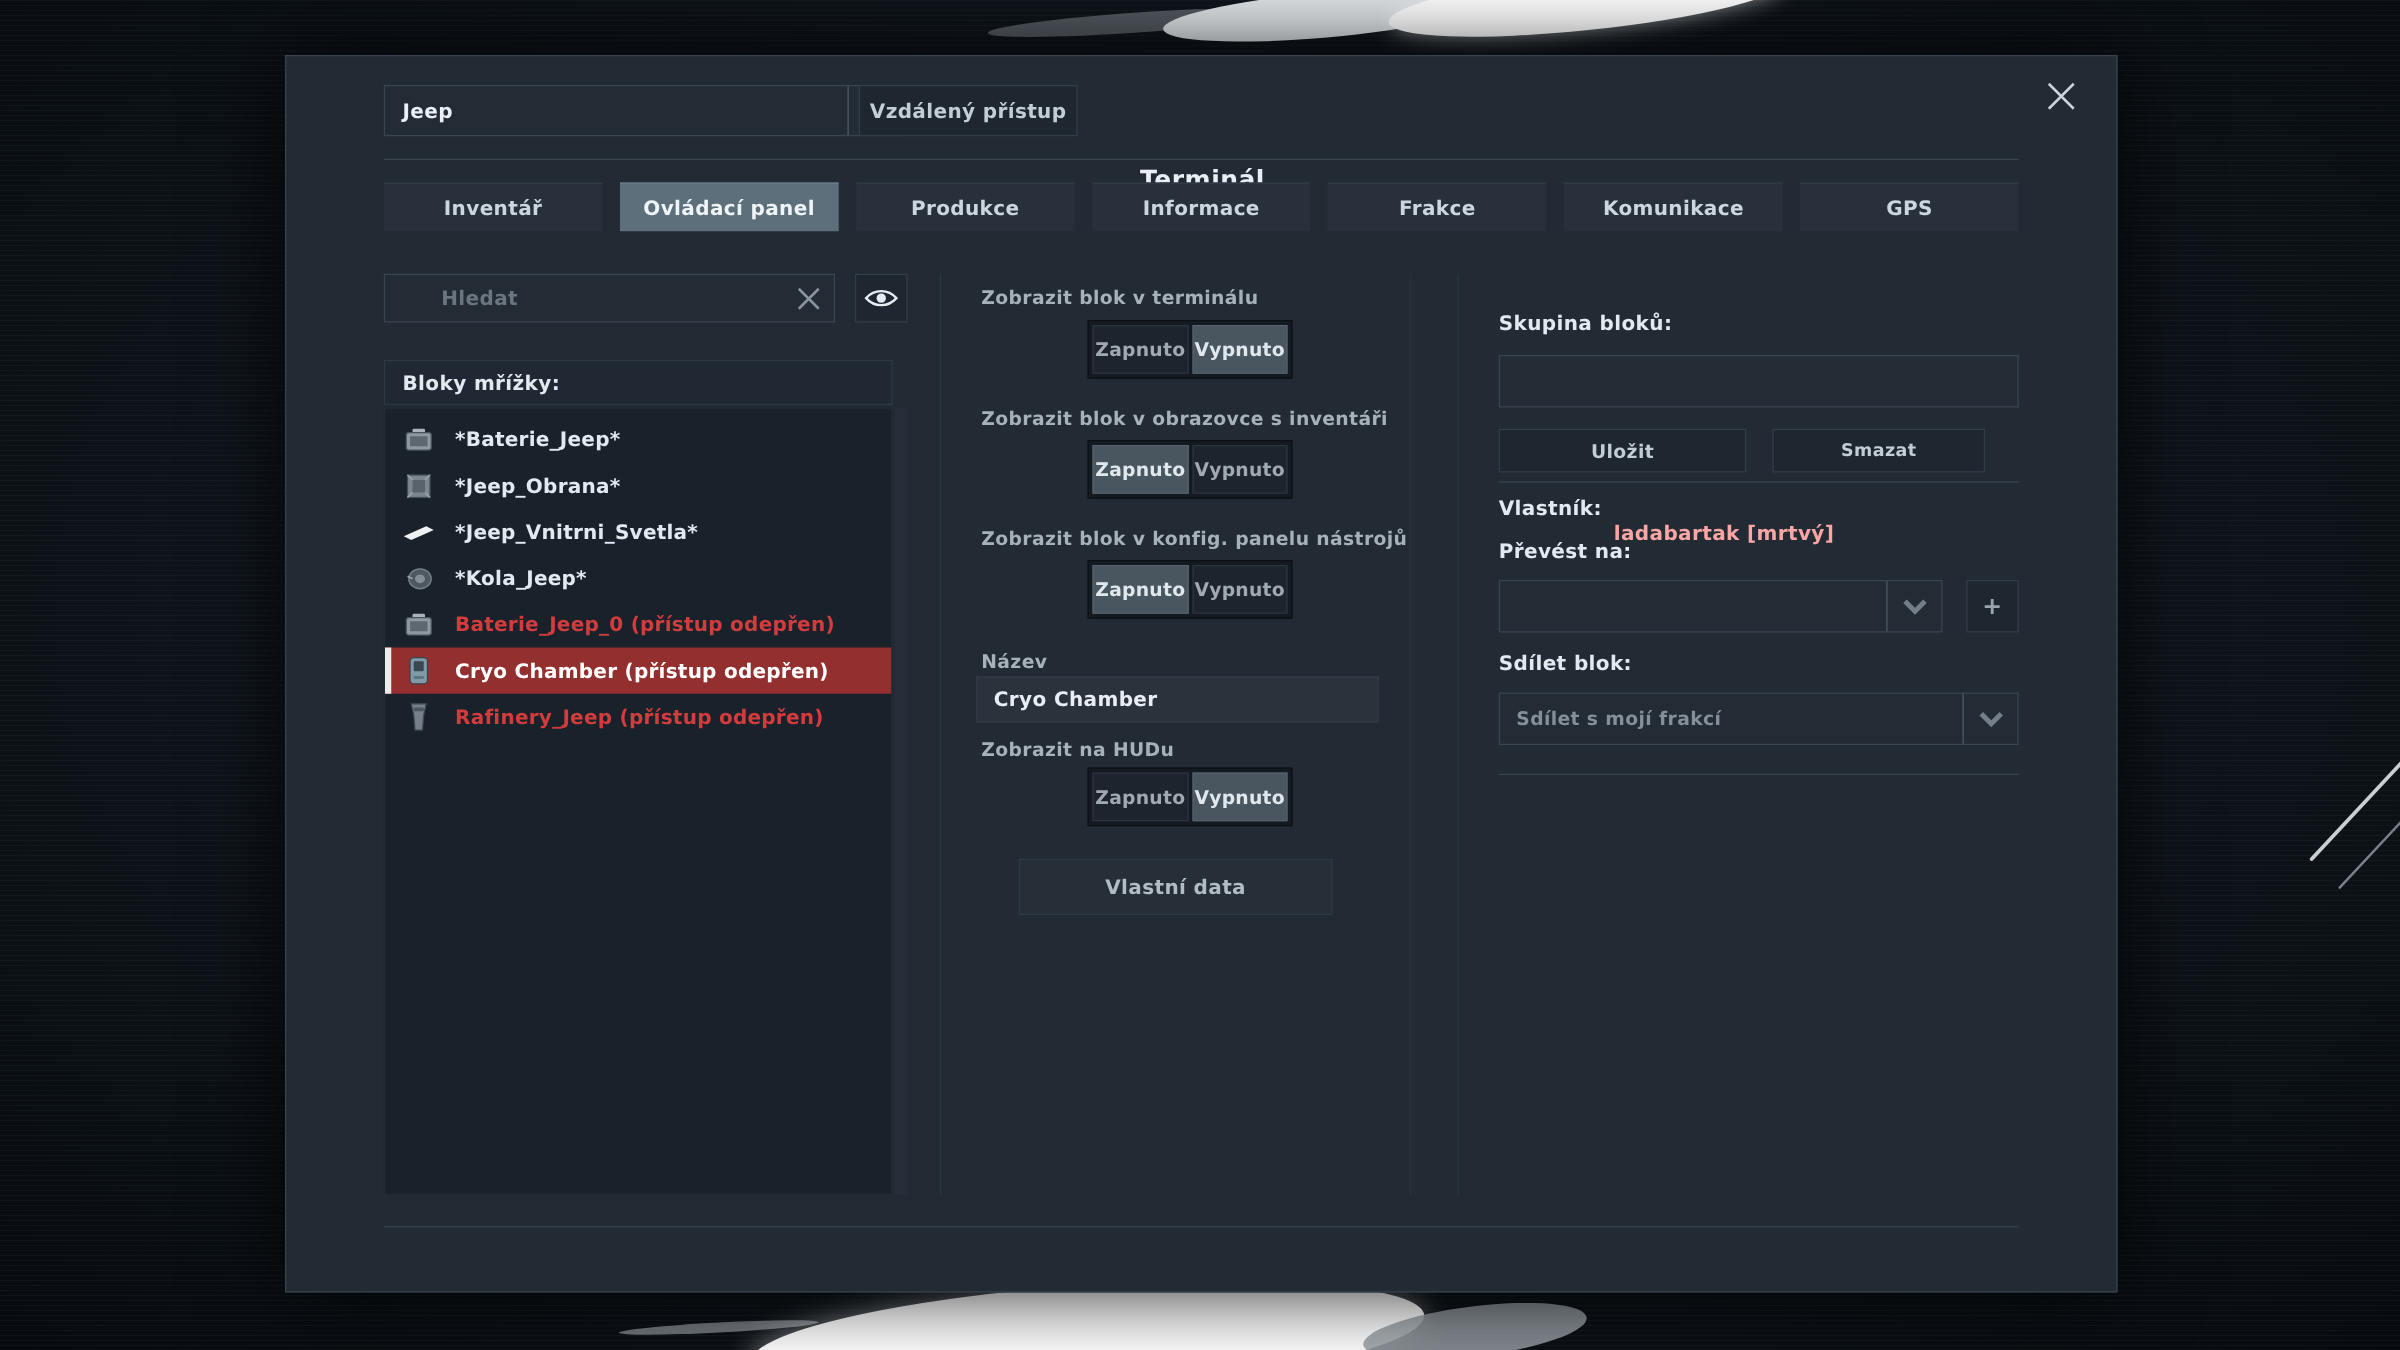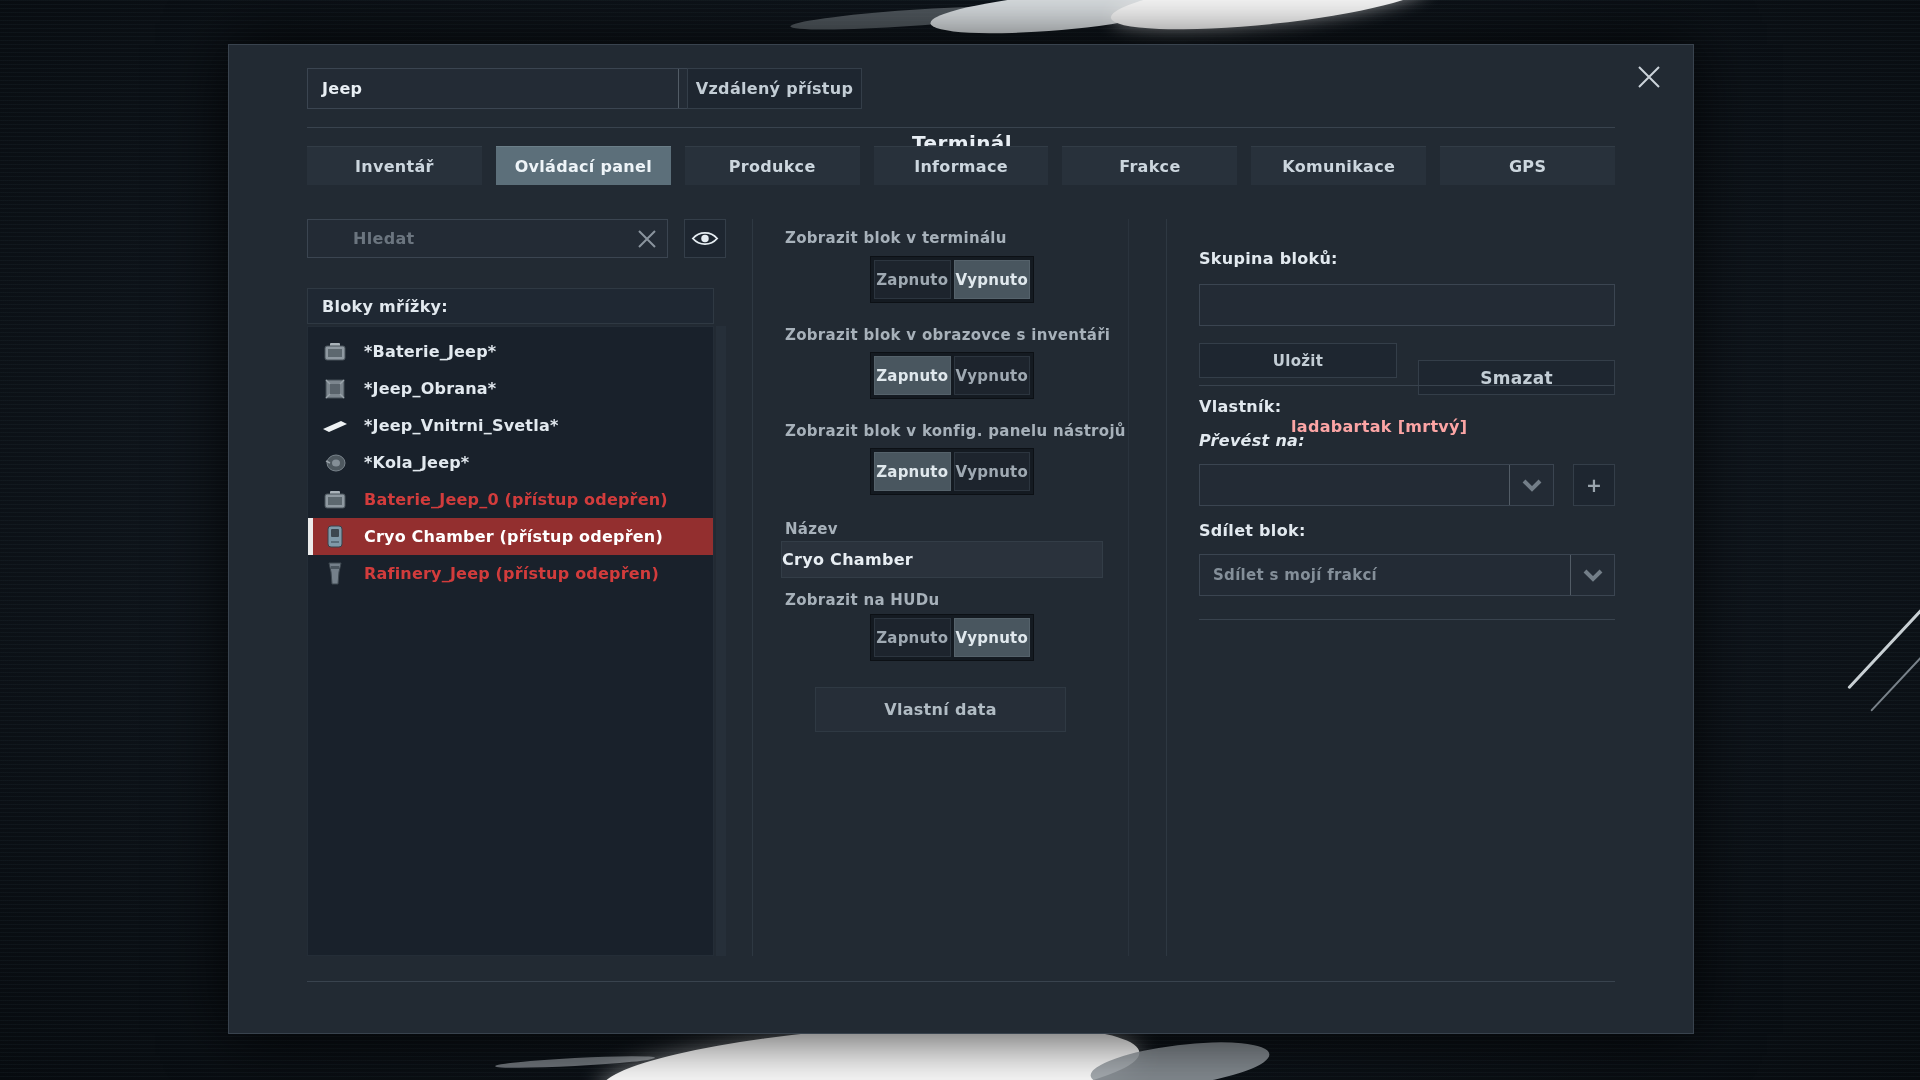--- a/index.html
+++ b/index.html
@@ -87,36 +87,36 @@
   
   .mlabel { color:#a7b1ba; font-weight:bold; font-size:15px; letter-spacing:.3px; left:556px; }
   .tgl { left:641px; width:164px; height:47px; background:#141a21; border:1px solid #0c1015;
          display:flex; padding:3px; gap:3px;justify-content:center; }
   .tgl .tg { flex:1; display:flex; align-items:center; justify-content:center; cursor:pointer;
          font-weight:bold; font-size:15px; letter-spacing:.2px;
          background:#1d242d; border:1px solid #2c353f; color:#9fa9b2; }
   .tgl .tg.sel { background:#49565f; border:1px solid #556automatic; border:1px solid #55626b; color:#e0e8ed; }
   .name-label { top:475px; }
   .name-input { left:552px; top:496px; width:322px; height:37px; background:#2a323c; border:1px solid #333d47;
-        color:#e8eef3; font-family:inherit; font-weight:bold; font-size:16px; 
+        color:#e8eef3; font-family:inherit; font-weight:bold; font-size:16px; padding-left:13px;
         letter-spacing:.3px; outline:none; }
   .custom-btn { left:586px; top:642px; width:251px; height:45px; background:#262e38;
         border:1px solid #2f3943; color:#b1bcc4; font-size:16px; }
 
   
   .rlabel { color:#e2e9ef; font-weight:bold; font-size:16px; letter-spacing:.3px; left:970px; }
   .group-input { left:970px; top:239px; width:416px; height:42px; font-family:inherit; font-weight:bold;
         font-size:16px; padding-left:13px; letter-spacing:.3px; outline:none; }
   .save-btn { left:970px; top:298px; width:198px; height:35px; font-size:15px; }
-  .del-btn  { left:1189px; top:298px; width:197px; height:35px; font-size:17px;margin-top:17px; }
+  .del-btn  { left:1189px; top:298px; width:170px; height:35px; font-size:14px; }
   .rsep1 { left:970px; top:340px; width:416px; }
   .rsep2 { left:970px; top:574px; width:416px; }
   .owner-label { top:352px; }
   .owner-value { left:1062px; top:372px; color:#fca5a5; font-weight:bold; font-size:16px; letter-spacing:.3px; }
-  .transfer-label { top:386px;font-style:italic; }
+  .transfer-label { top:386px; }
   .dd-box { height:42px; display:flex; align-items:center; cursor:pointer; }
   .transfer-dd { left:970px; top:419px; width:355px; }
   .plus-btn { left:1344px; top:419px; width:42px; height:42px; font-size:19px; color:#9aa4ad; }
   .share-label { top:476px; }
   .share-dd { left:970px; top:509px; width:416px; }
   .dd-box .dd-text { flex:1; padding-left:13px; font-weight:bold; font-size:15px; letter-spacing:.3px; color:#848f99; }
 </style>
 </head>
 <body>
 

